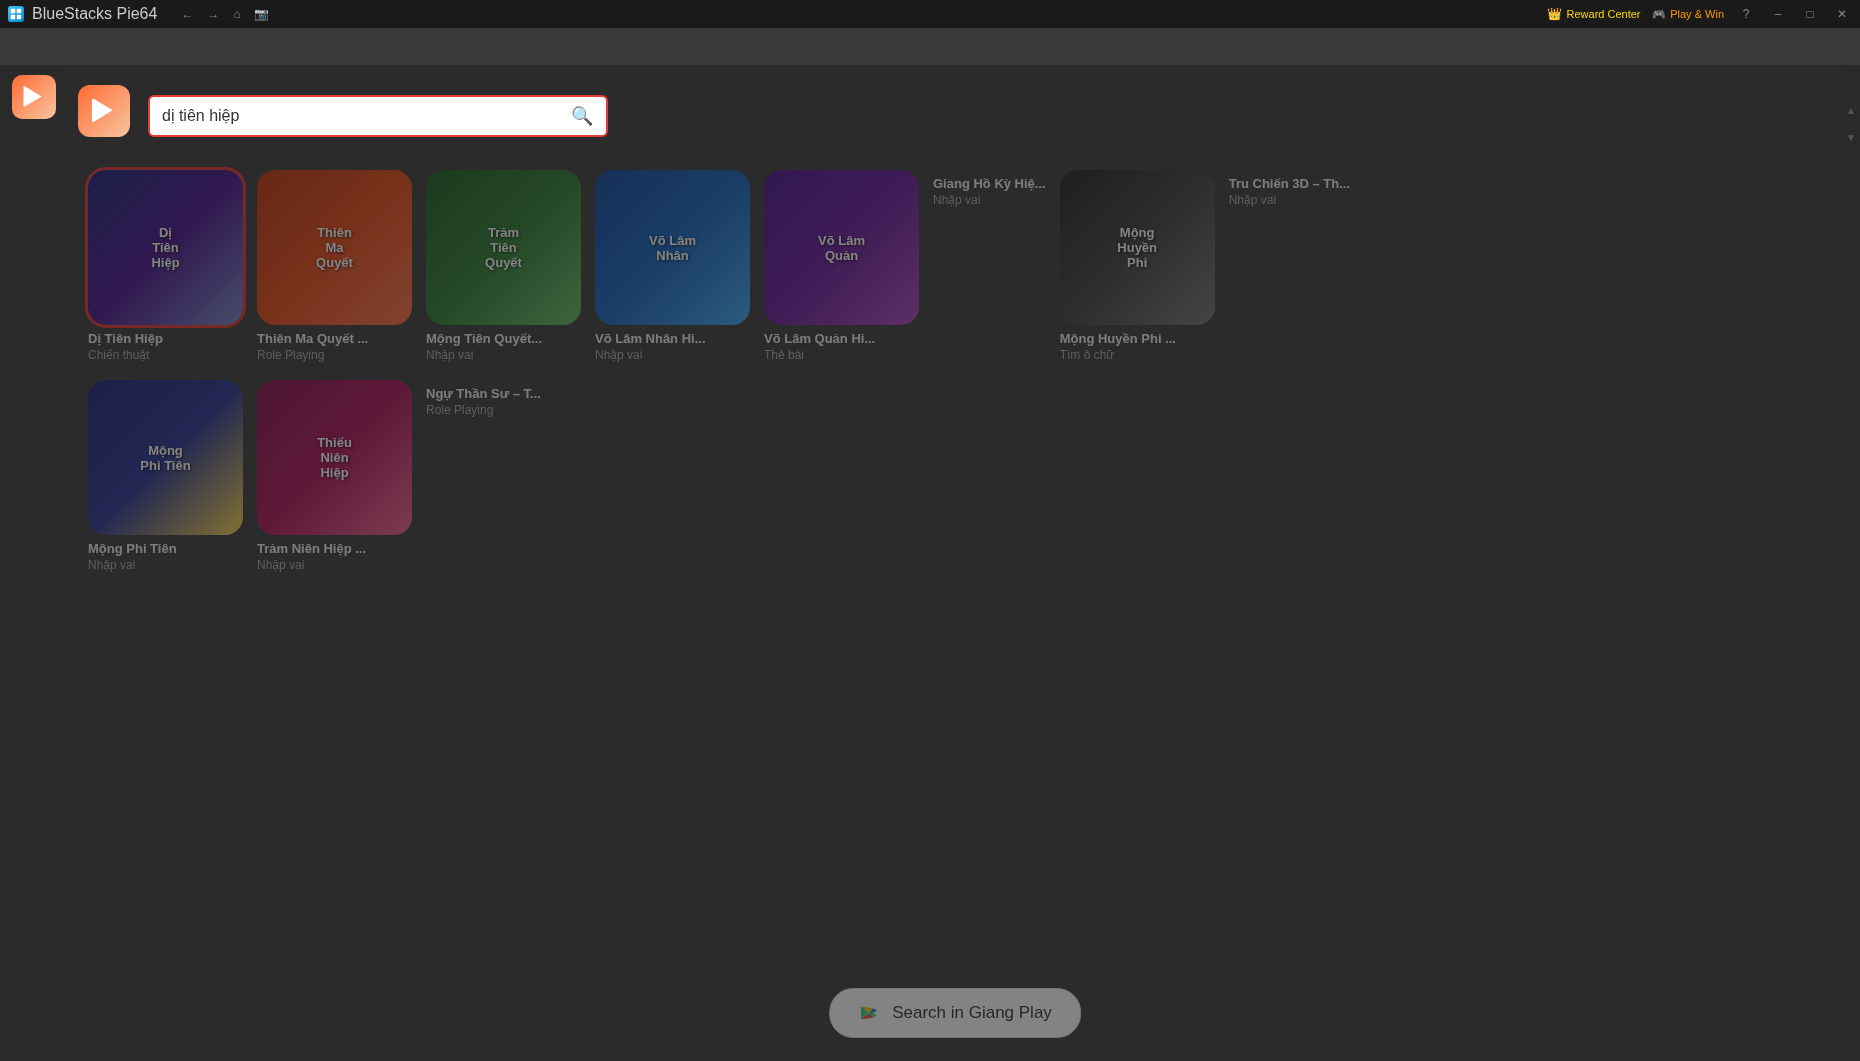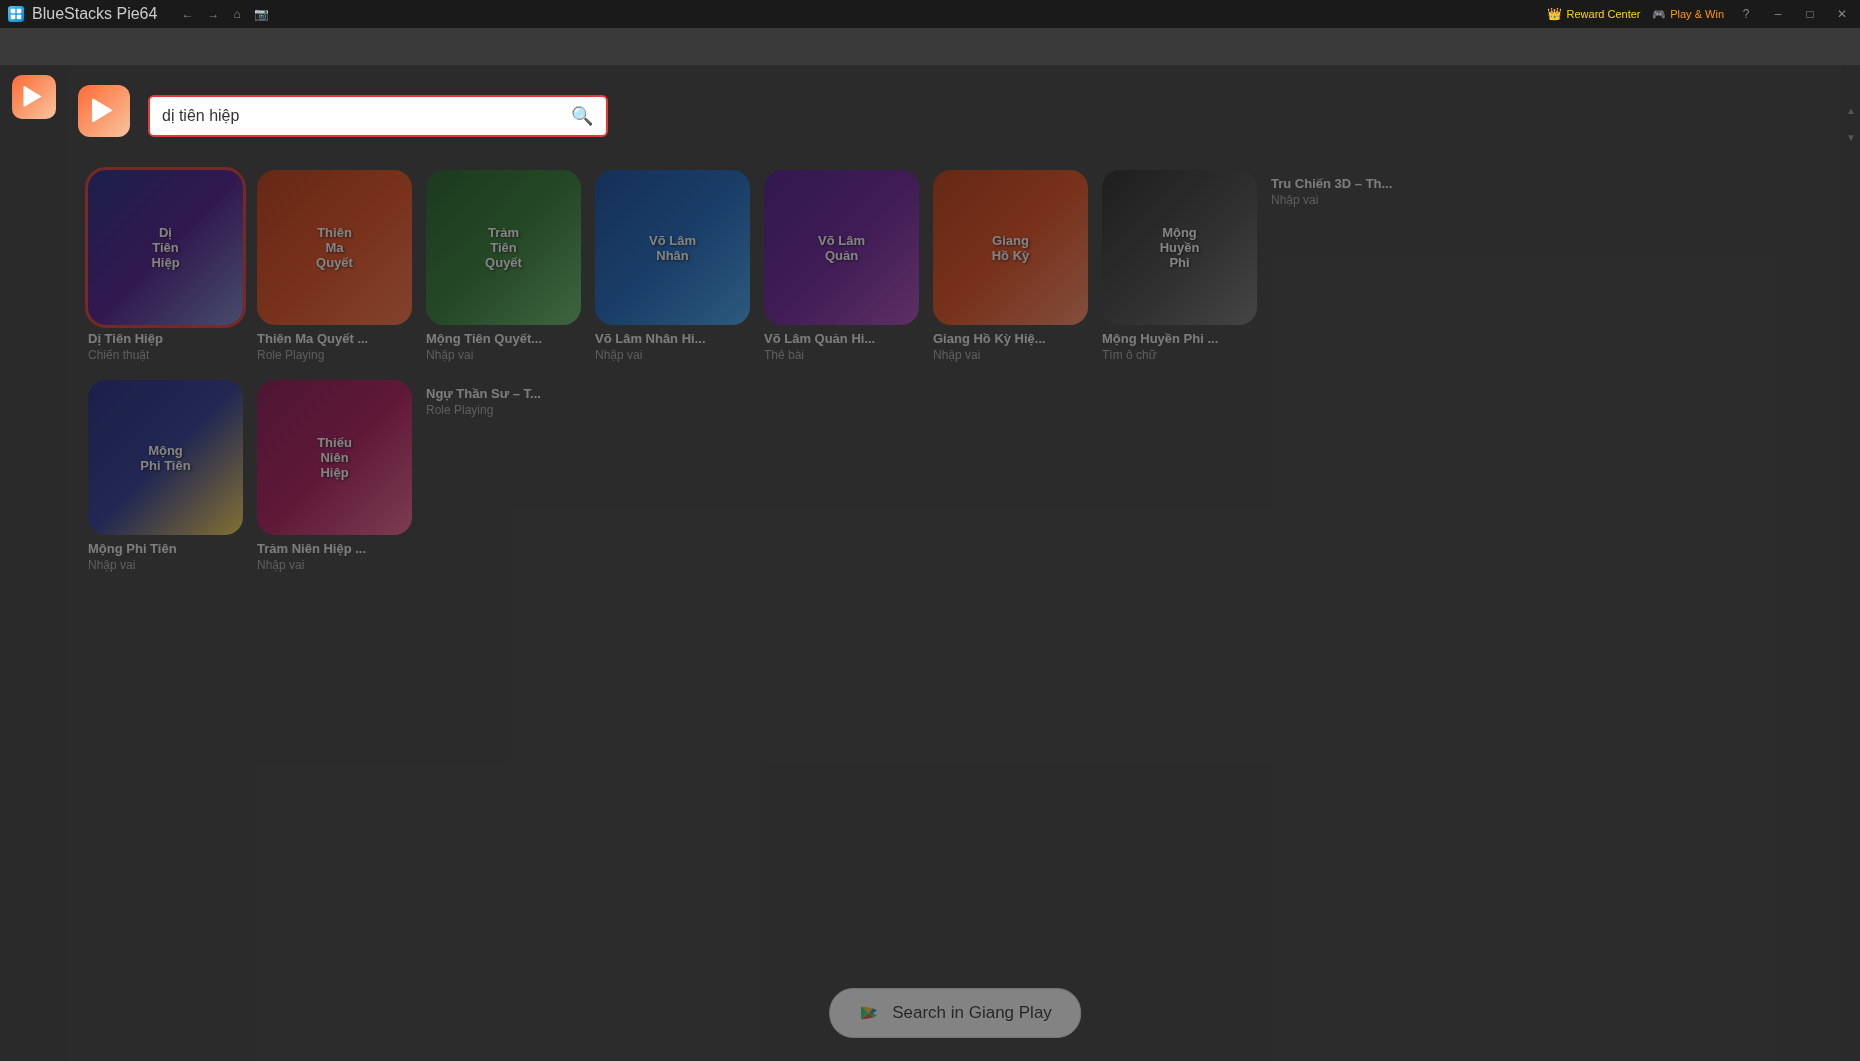--- a/index.html
+++ b/index.html
@@ -436,26 +436,20 @@
             <div class="game-thumb thumb-vo-lam-quan">
               <div class="game-thumb-inner">
                 <span class="thumb-text" style="white-space: pre;">Võ Lâm
 Quản</span>
               </div>
             </div>
             <div class="game-name">Võ Lâm Quản Hi...</div>
             <div class="game-genre">Thẻ bài</div>
           </div>
           <div class="game-card">
-            <div class="game-thumb thumb-giang-ho">
-              <div class="game-thumb-inner">
-                <span class="thumb-text" style="white-space: pre;">Giang
-Hồ Kỳ</span>
-              </div>
-            </div>
             <div class="game-name">Giang Hồ Kỳ Hiệ...</div>
             <div class="game-genre">Nhập vai</div>
           </div>
           <div class="game-card">
             <div class="game-thumb thumb-mong-huyen">
               <div class="game-thumb-inner">
                 <span class="thumb-text" style="white-space: pre;">Mộng
 Huyền
 Phi</span>
               </div>

